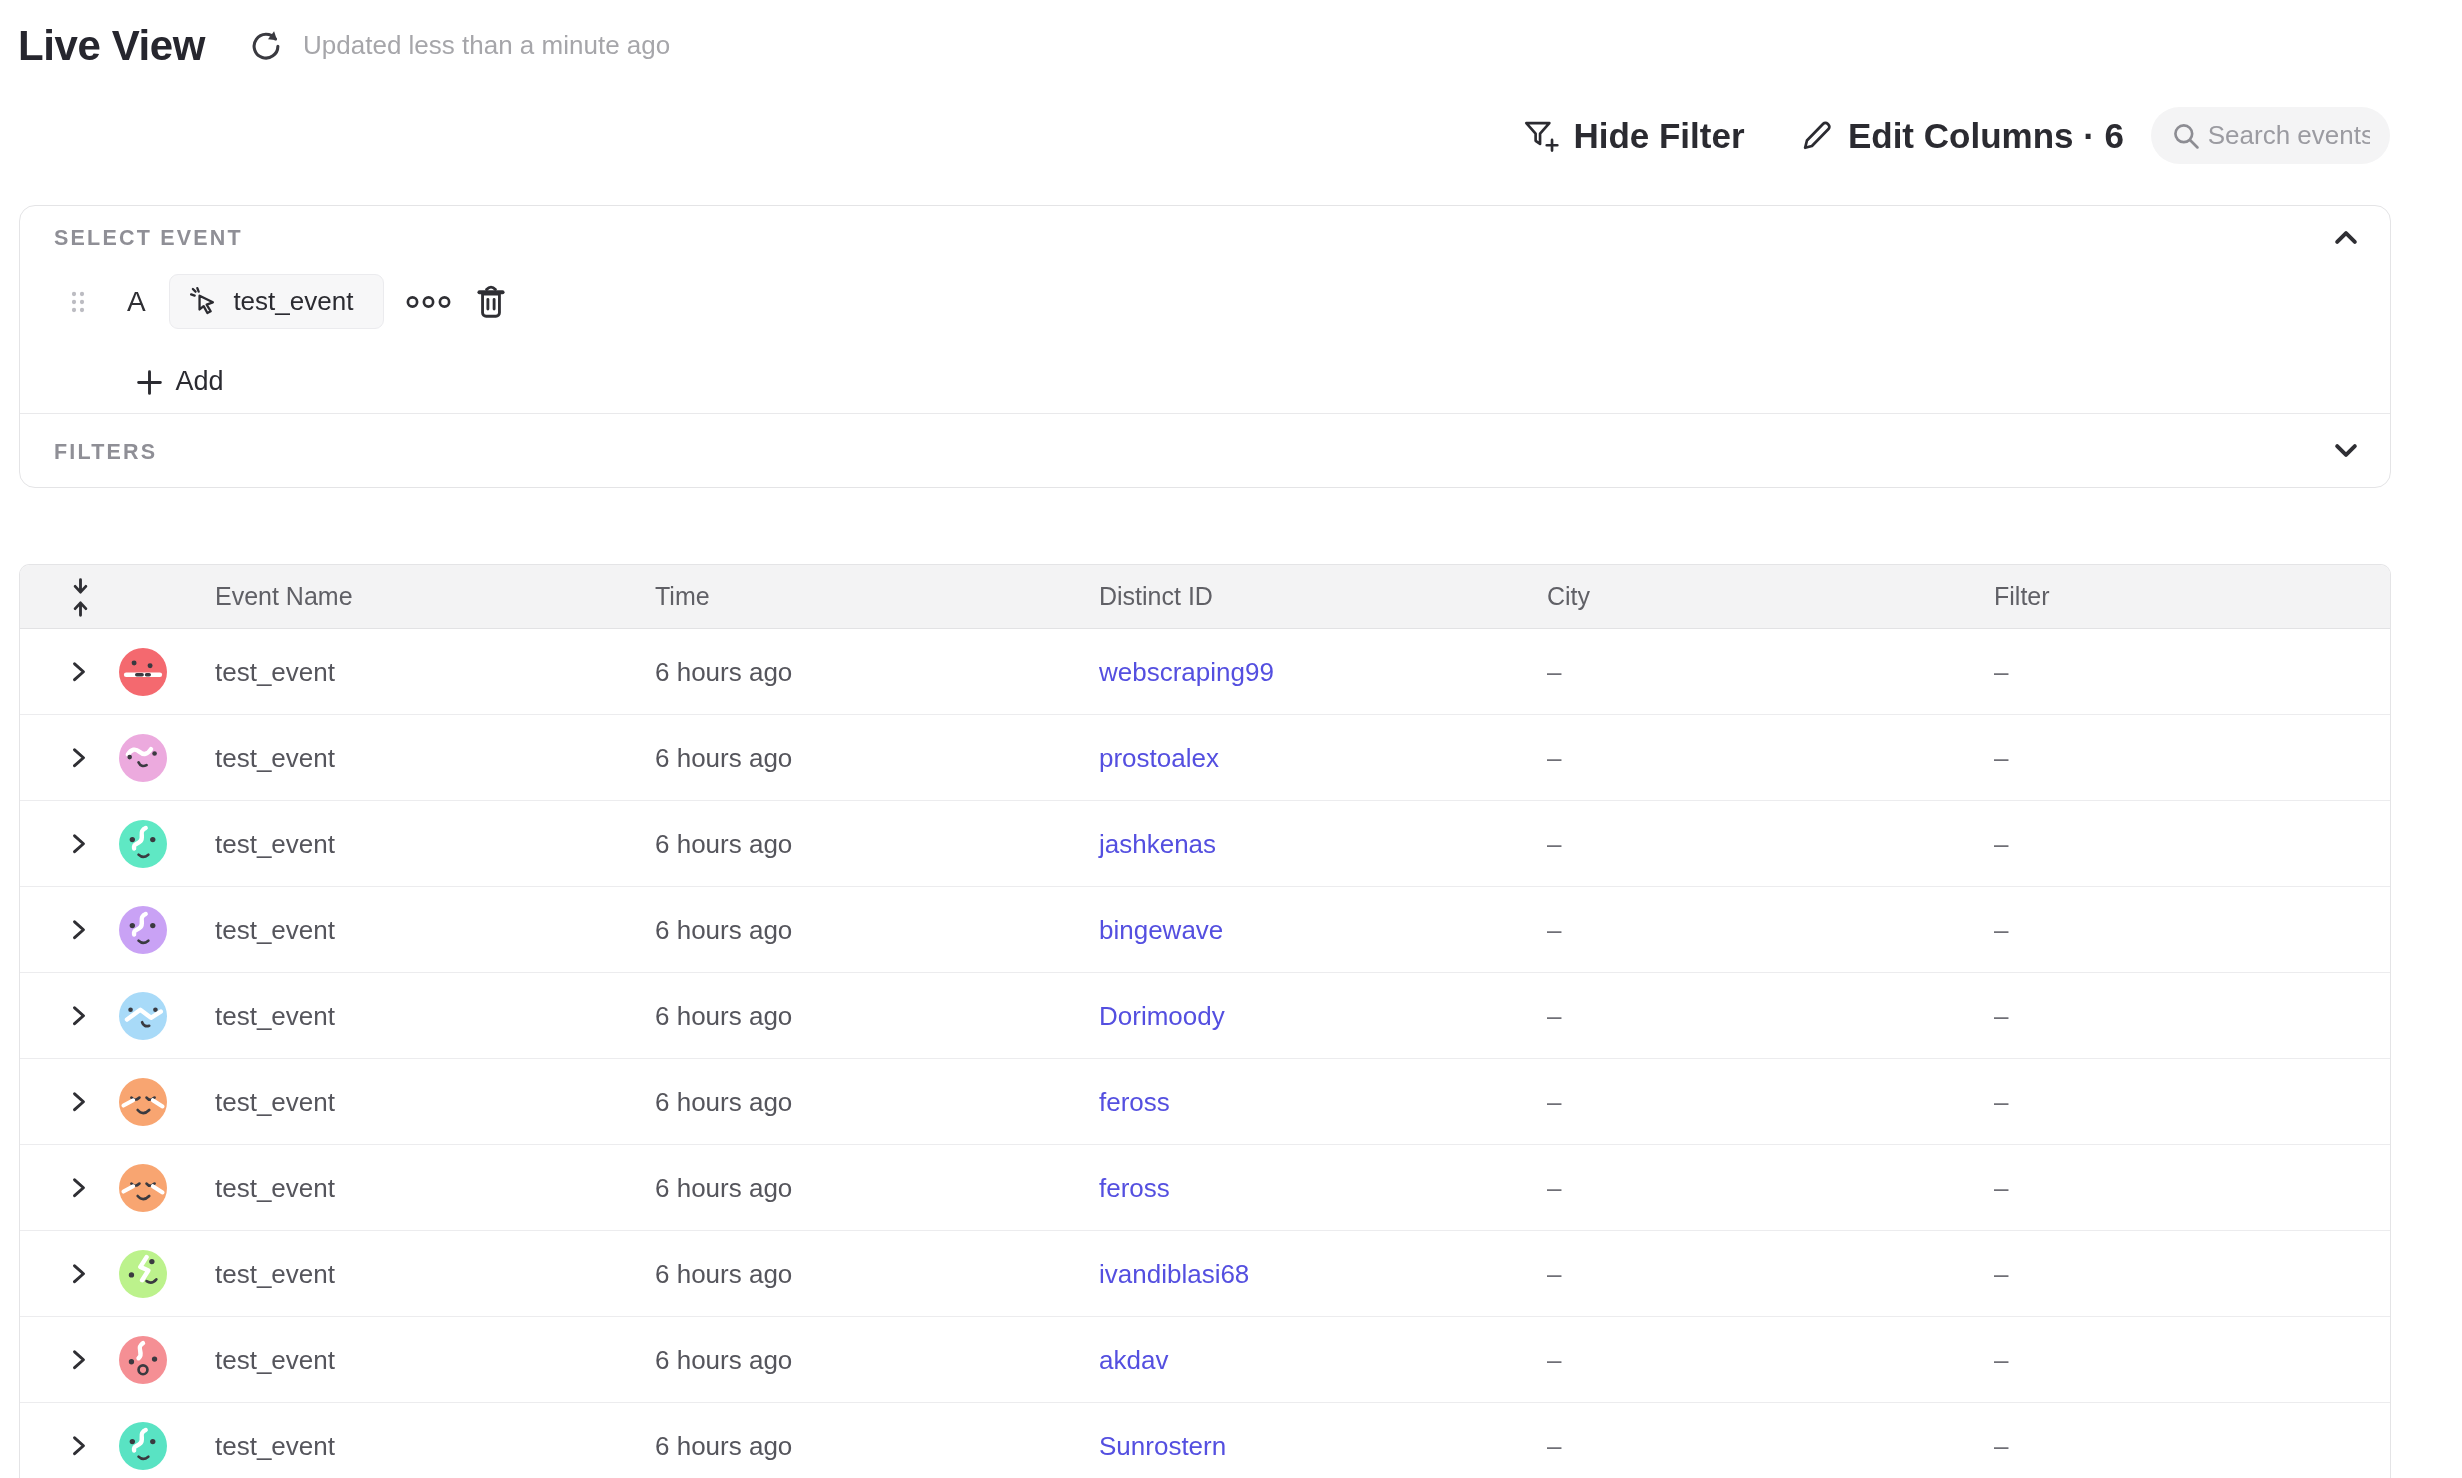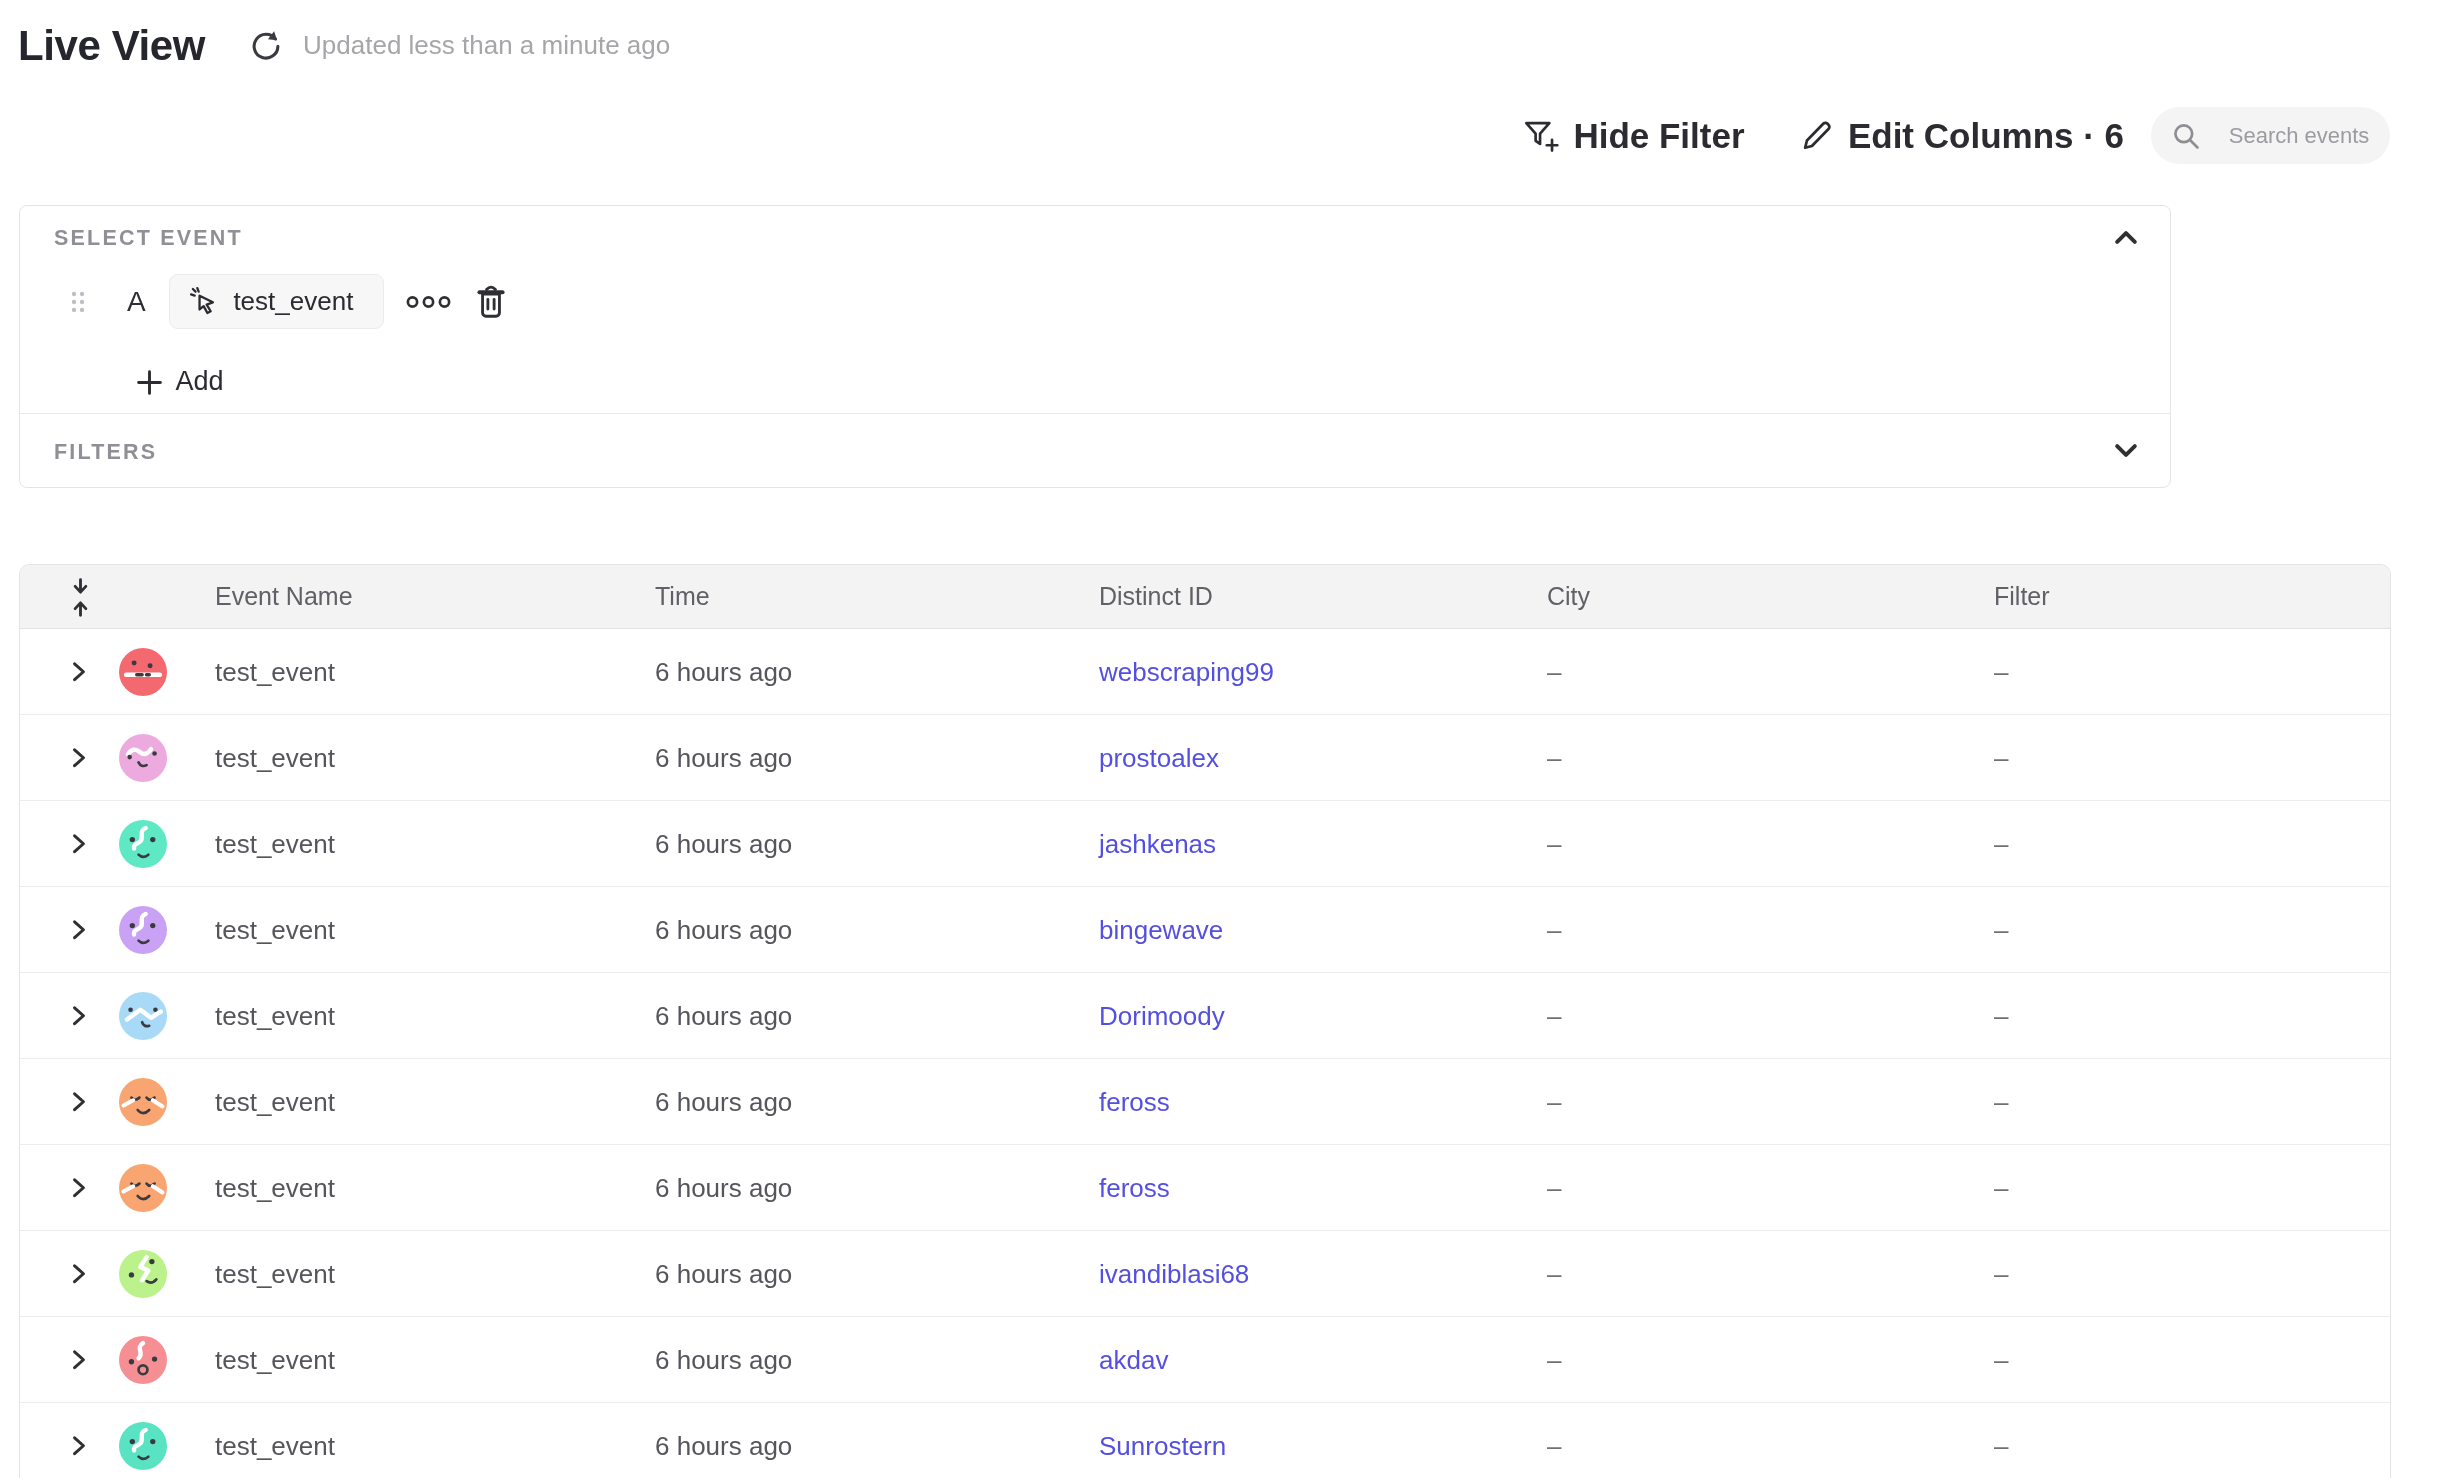--- a/index.html
+++ b/index.html
@@ -13,26 +13,26 @@
   .page-title { font-size:42px; font-weight:700; color:#26262e; letter-spacing:-0.4px; }
   .refresh-btn { margin-left:41px; width:39px; height:39px; display:flex; align-items:center; justify-content:center; cursor:pointer; }
   .updated-text { margin-left:18px; font-size:26px; color:#a6a6aa; }
   
   .toolbar { position:absolute; top:106px; left:1521px; right:72px; height:59px;
     display:flex; align-items:center; justify-content:flex-end; }
   .tool-btn { display:flex; align-items:center; gap:13.4px; font-size:35px; font-weight:600; color:#2b2b31; cursor:pointer; white-space:nowrap; }
   .tool-btn + .tool-btn { margin-left:52px; }
   .search-box { margin-left:27px; width:261px; height:57px; border-radius:29px; background:#f4f4f5;
     display:flex; align-items:center; padding:0 19.7px; }
-  .search-box input { border:none; outline:none; background:transparent; width:100%; margin-left:28px;
-    font-size:22px; color:#15803d; font-family:inherit; }
+  .search-box input { border:none; outline:none; background:transparent; width:100%; margin-left:7px;
+    font-size:26px; color:#15803d; font-family:inherit; }
   .search-box input::placeholder { color:#9b9ba1; }
   
-  .select-panel { position:absolute; left:19px; top:205px; width:2152px; height:283px;
-    border:1.8px solid #e4e4e6; border-radius:8px; background:#fff; }
+  .select-panel { position:absolute; left:19px; top:205px; width:2372px; height:283px;
+    border:1.8px solid #e4e4e6; border-radius:16px; background:#fff; }
   .section-label { font-size:21.5px; font-weight:700; letter-spacing:2.2px; color:#8f8f96; }
   .se-label { position:absolute; left:34px; top:19.7px; }
   .collapse-btn { position:absolute; right:29px; width:30px; height:23px; cursor:pointer; }
   .se-collapse { top:19.7px; }
   .event-row { position:absolute; left:0; top:64px; height:63px; width:100%; }
   .drag-handle { position:absolute; left:50px; top:50%; transform:translateY(-50%); cursor:grab; }
   .row-letter { position:absolute; left:107px; top:50%; transform:translateY(-50%); font-size:28px; font-weight:500; color:#2f2f34; }
   .event-pill { position:absolute; left:149px; top:3.6px; height:55px; min-width:215px;
     background:#f7f7f8; border:1.8px solid #ebebee; border-radius:9px;
     display:flex; align-items:center; padding:0 18px; gap:13.4px; cursor:pointer; }

